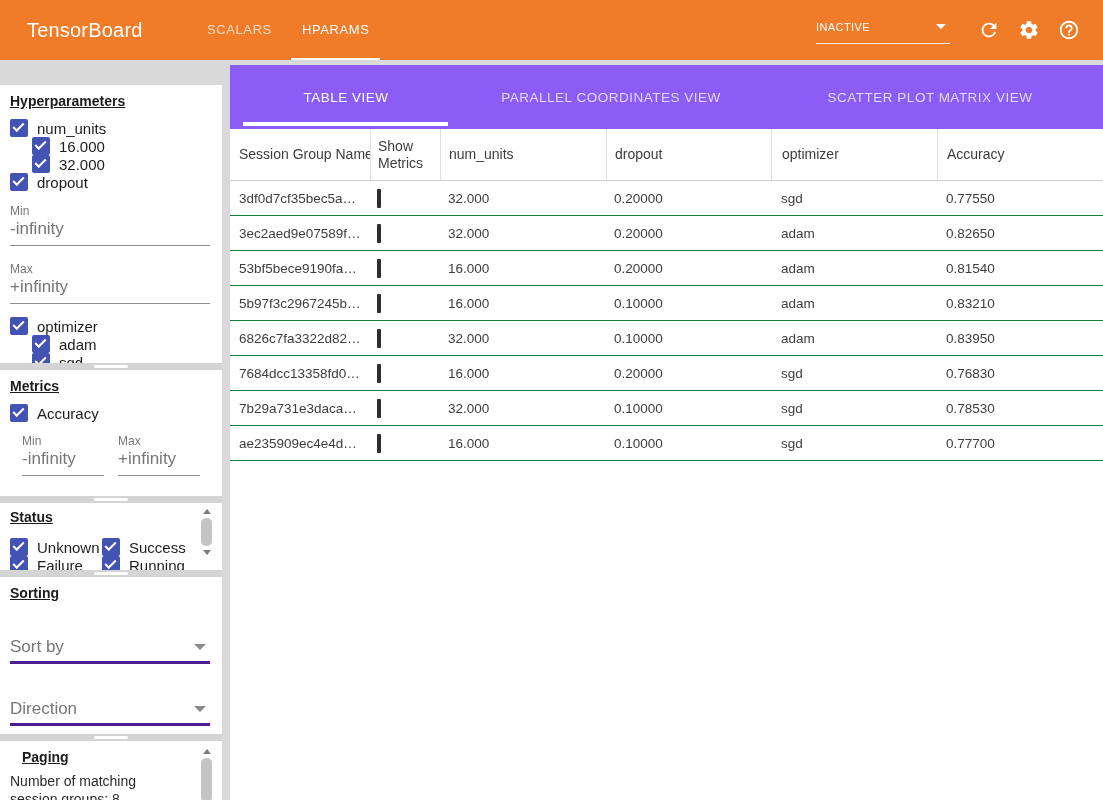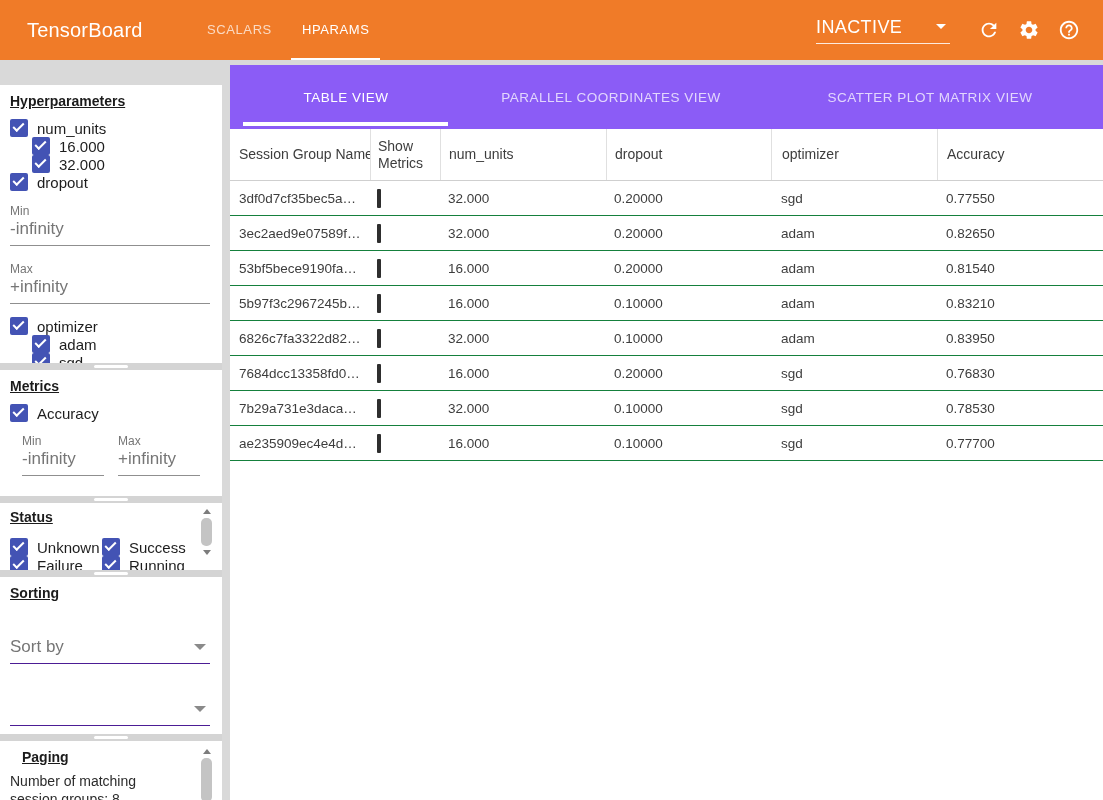--- a/index.html
+++ b/index.html
@@ -30,21 +30,21 @@
     content:""; position:absolute; left:4px; right:4px; bottom:0; height:2px; background:#fff;
   }
   .top-right {
     position:absolute; right:23px; top:0; height:60px;
     display:flex; align-items:center; gap:18px;
   }
   .run-select {
     position:relative; width:134px; height:28px; margin-right:10px;
     border-bottom:1px solid rgba(255,255,255,.85); cursor:pointer;
   }
-  .run-select .val { font-size:18px; letter-spacing:.4px; line-height:22px; display:block; }
+  .run-select .val { font-size:11px; letter-spacing:.4px; line-height:22px; display:block; }
   .caret-down {
     position:absolute; right:4px; top:8px; width:0; height:0;
     border-left:5px solid transparent; border-right:5px solid transparent;
     border-top:5px solid #fff;
   }
   .icon-btn { width:22px; height:22px; cursor:pointer; display:block; }
   .icon-btn svg { width:22px; height:22px; fill:#fff; display:block; }
 
   
   .card { position:absolute; left:0; width:222px; background:#fff; overflow:hidden; }
@@ -75,21 +75,21 @@
   .minmax-pair .mm { width:82px; }
   .divider { position:absolute; left:0; width:222px; height:7px; background:#d4d4d4; }
   .divider .handle {
     position:absolute; left:94px; top:2px; width:34px; height:3px;
     background:#fff; border-radius:2px; cursor:row-resize;
   }
   .status-grid { display:flex; margin-top:7px; }
   .status-col1 { width:92px; }
   .status-col2 { width:100px; }
   .select-field {
-    position:relative; height:30px; border-bottom:1px solid #4c1d95; cursor:pointer;
+    position:relative; height:30px; border-bottom:3px solid #4c1d95; cursor:pointer;
   }
   .select-field .ph { font-size:17px; color:#767676; line-height:26px; display:block; }
   .select-field .caret {
     position:absolute; right:4px; top:10px; width:0; height:0;
     border-left:6px solid transparent; border-right:6px solid transparent;
     border-top:6px solid #8a8a8a;
   }
   .paging-text { margin-top:7px; font-size:14px; color:#2b2b2b; line-height:18px; width:172px; }
   .mini-scroll { position:absolute; right:9px; width:13px; }
   .mini-scroll .arr-up {
@@ -278,20 +278,21 @@
 </div>
 
 <div class="card" style="top:577px;height:157px;">
   <div class="card-inner">
     <div class="side-heading">Sorting</div>
     <div class="select-field" style="margin-top:33px;">
       <span class="ph">Sort by</span>
       <span class="caret"></span>
     </div>
     <div class="select-field" style="margin-top:32px;">
+      <span class="ph">Direction</span>
       <span class="caret"></span>
     </div>
   </div>
 </div>
 
 <div class="divider" style="top:734px;">
   <span class="handle"></span>
 </div>
 
 <div class="card" style="top:741px;height:59px;">

